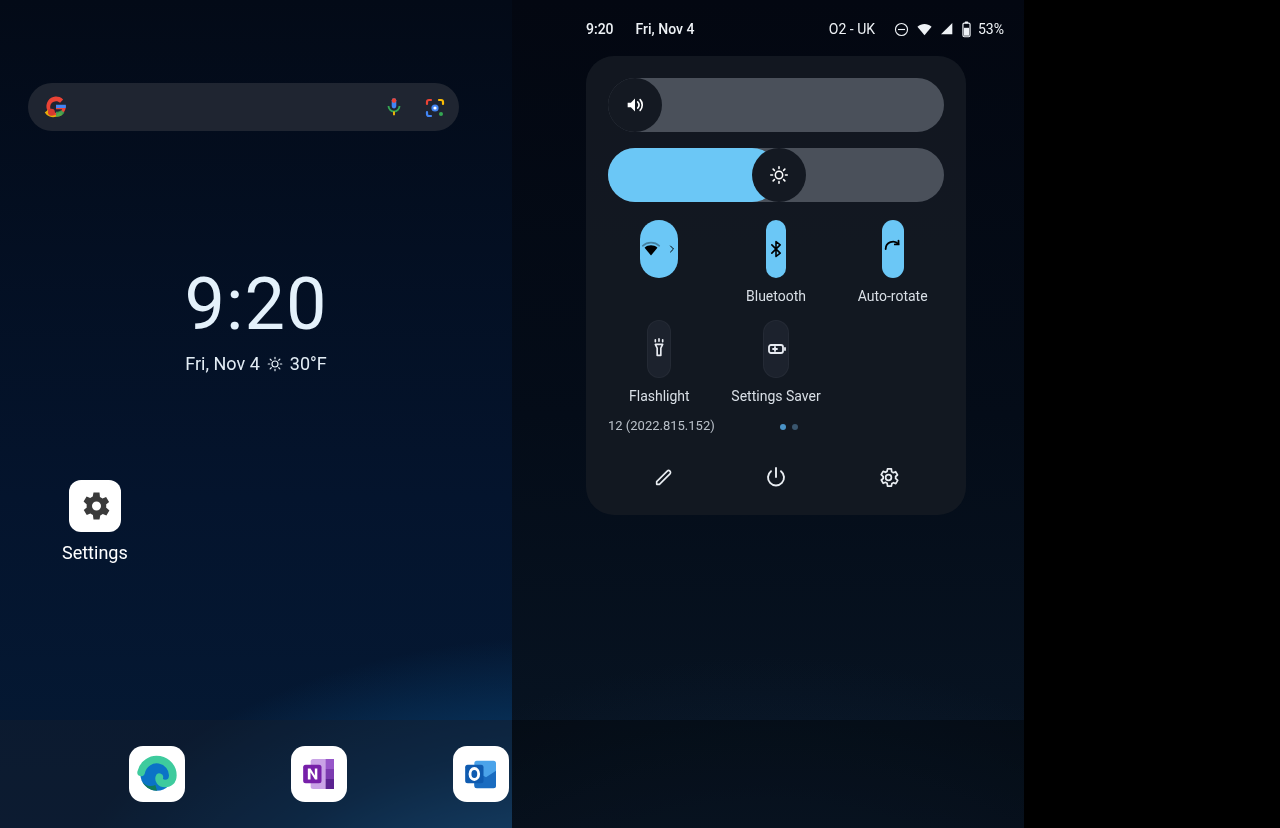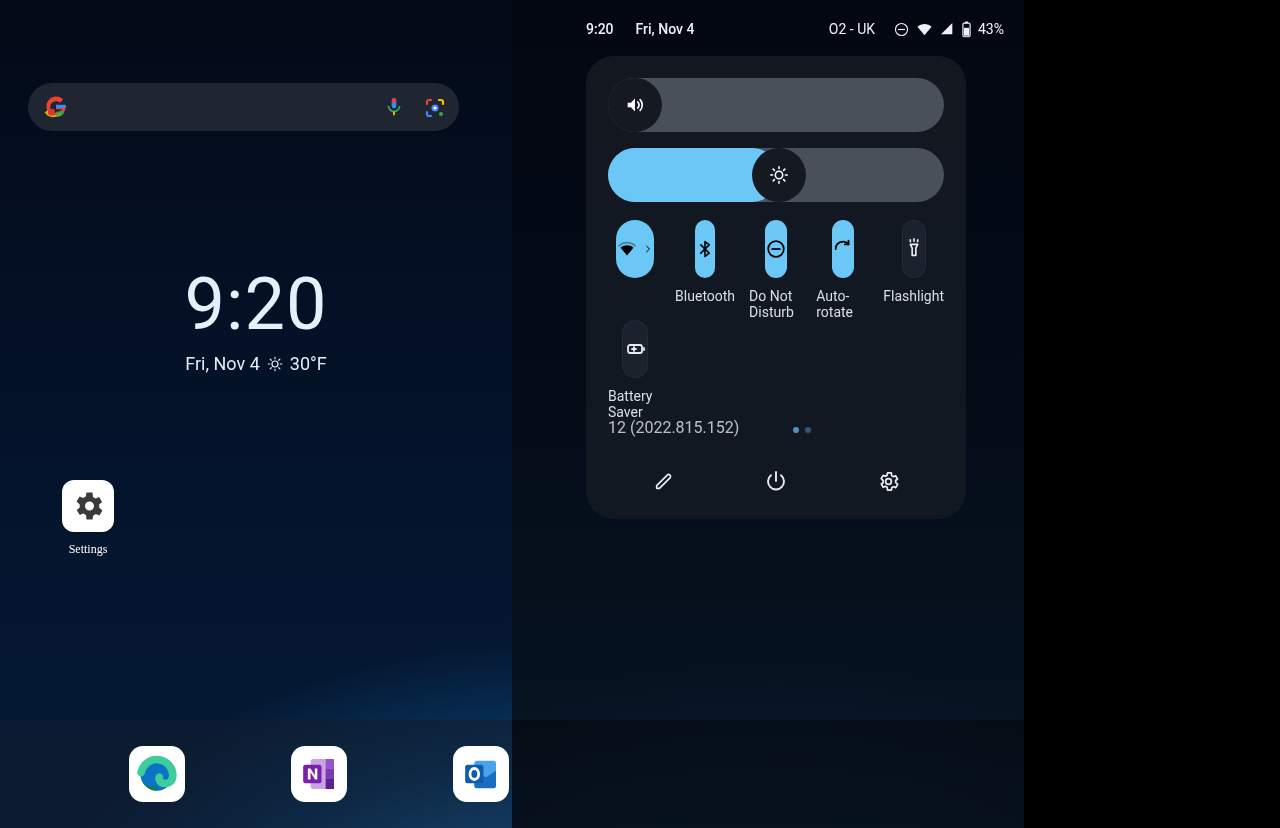--- a/index.html
+++ b/index.html
@@ -33,21 +33,21 @@
 .mic-icon, .lens-icon { width:22px; height:22px; margin-left: 18px; }
 
 
 .clock-block { position:absolute; top: 262px; left:0; right:0; text-align:center; }
 .clock-time { font-size: 72px; font-weight: 380; color: #e4f1fb; letter-spacing: 1px; }
 .clock-sub { margin-top: 6px; font-size: 18px; color:#e3edf5; display:flex; justify-content:center; align-items:center; gap:6px; }
 
 
 .home-icon-wrap { position:absolute; top: 480px; left: 62px; text-align:center; }
 .icon-tile { width:52px; height:52px; border-radius:12px; background:#fff; display:flex; align-items:center; justify-content:center; margin:0 auto; }
-.home-icon-label { margin-top:10px; font-size:12px; color:#fff;font-family:Liberation Serif, serif; }
+.home-icon-label { margin-top:10px; font-size:18px; color:#fff; }
 
 
 .dock { position:absolute; bottom:0; left:0; right:0; height:108px;
   background: rgba(18,30,45,0.55); display:flex; align-items:center; gap:100px; padding-left:126px; }
 .dock .icon-tile { width:56px; height:56px; border-radius:14px; }
 
 
 .pane-right {
   background:
     radial-gradient(ellipse 900px 700px at 50% 130%, rgba(30,60,100,0.5) 0%, rgba(10,20,35,0) 60%),
@@ -74,28 +74,28 @@
 }
 .slider-row { position:relative; height:54px; border-radius:28px; background: rgba(120,127,138,0.55); margin-bottom:16px; }
 .slider-fill { position:absolute; top:0; left:0; bottom:0; border-radius:28px; }
 .slider-fill.vol { width:48px; }
 .slider-fill.brt { width:51%; background:#6bc7f6; }
 .slider-knob { position:absolute; top:0; width:54px; height:54px; border-radius:50%; background:#141922;
   display:flex; align-items:center; justify-content:center; color:#fff; }
 .slider-knob.vol { left:0; }
 .slider-knob.brt { left: calc(51% - 27px); }
 
-.tile-grid { display:grid; grid-template-columns: repeat(5, 1fr); gap:14px; margin-top:18px; }
+.tile-grid { display:grid; grid-template-columns: repeat(3, 1fr); gap:14px; margin-top:18px; }
 .tile { height:58px; border-radius:28px; display:flex; align-items:center; justify-content:center; cursor:pointer; }
 .tile.on { background:#6bc7f6; color:#000; }
 .tile.off { background:#1c222d; color:#e8ecf2; border:1px solid rgba(255,255,255,0.04); }
 .tile-wrap { display:flex; flex-direction:column; align-items:center; gap:10px; }
 .tile-label { font-size:14px; color:#d9dfe6; height:18px;}
 
-.qs-footer { display:flex; align-items:center; margin-top:12px; font-size:16px; color:#b9c0c9; }
+.qs-footer { display:flex; align-items:center; margin-top:12px; font-size:13px; color:#b9c0c9; }
 .qs-version { }
 .pager { flex:1; text-align:center; }
 .pager .dot { display:inline-block; width:6px; height:6px; border-radius:50%; background:#4a93c7; margin:0 3px; }
 .pager .dot.dim { background:#3a566e; }
 
 .qs-buttons { display:flex; justify-content:space-around; margin-top:24px; }
 .qs-btn { width:40px; height:40px; display:flex; align-items:center; justify-content:center; color:#e9edf2; cursor:pointer;}
 </style>
 </head>
 <body>
@@ -202,21 +202,21 @@
           <path d="M12 20 2 8c6-5 14-5 20 0z" fill="#eef2f6"></path>
         </svg>
       <svg viewBox="0 0 24 24" width="16" height="16">
           <path d="M3 20 20 3v17z" fill="#eef2f6"></path>
         </svg>
       <svg class="bat" viewBox="0 0 12 20" width="11" height="17">
         <rect x="1.8" y="2.5" width="8.4" height="16" rx="1.6" fill="none" stroke="#eef2f6" stroke-width="1.4"></rect>
         <rect x="4" y="0.6" width="4" height="2" rx="0.8" fill="#eef2f6"></rect>
         <rect x="3" y="8" width="6" height="9.3" fill="#eef2f6"></rect>
       </svg>
-      <span class="pct">43%</span>
+      <span class="pct">53%</span>
     </div>
 
     <div class="qs-panel">
 
       <div class="slider-row">
         <div class="slider-fill vol"></div>
         <div class="slider-knob vol">
           <svg viewBox="0 0 24 24" width="22" height="22" fill="none" stroke="#fff" stroke-width="1.8" stroke-linecap="round" stroke-linejoin="round">
             <path d="M4 9.5v5h3.5L12 19V5L7.5 9.5z" fill="#fff" stroke="none"></path>
             <path d="M15 8.7a5 5 0 0 1 0 6.6"></path>
@@ -258,31 +258,20 @@
                 <svg viewBox="0 0 24 24" width="20" height="20" fill="none" stroke="currentColor" stroke-width="1.9" stroke-linejoin="round" stroke-linecap="round">
                   <path d="M7 7l10 10-5 4V3l5 4L7 17"></path>
                 </svg>
               </span>
             </div>
             <div class="tile-label">Bluetooth</div>
           </div>
           <div class="tile-wrap">
             <div class="tile on">
               <span style="display:flex;align-items:center;color:inherit">
-                <svg viewBox="0 0 24 24" width="22" height="22" fill="none" stroke="currentColor" stroke-width="1.9">
-                  <circle cx="12" cy="12" r="8.5"></circle>
-                  <path d="M7 12h10"></path>
-                </svg>
-              </span>
-            </div>
-            <div class="tile-label">Do Not Disturb</div>
-          </div>
-          <div class="tile-wrap">
-            <div class="tile on">
-              <span style="display:flex;align-items:center;color:inherit">
                 <svg viewBox="0 0 24 24" width="22" height="22" fill="none" stroke="currentColor" stroke-width="2" stroke-linecap="round">
                   <path d="M4 12a8 8 0 0 1 14-5.3"></path>
                   <path d="M18 3v4h-4"></path>
                 </svg>
               </span>
             </div>
             <div class="tile-label">Auto-rotate</div>
           </div>
           <div class="tile-wrap">
             <div class="tile off">
@@ -298,21 +287,21 @@
           <div class="tile-wrap">
             <div class="tile off">
               <span style="display:flex;align-items:center;color:inherit">
                 <svg viewBox="0 0 24 24" width="24" height="24" fill="none" stroke="currentColor" stroke-width="1.8" stroke-linejoin="round" stroke-linecap="round">
                   <rect x="5" y="8" width="14" height="8" rx="2"></rect>
                   <path d="M21 11v2"></path>
                   <path d="M11 10v4M9 12h4"></path>
                 </svg>
               </span>
             </div>
-            <div class="tile-label">Battery Saver</div>
+            <div class="tile-label">Settings Saver</div>
           </div>
         </div>
 
       <div class="qs-footer">
         <span class="qs-version">12 (2022.815.152)</span>
         <span class="pager">
           <span class="dot"></span><span class="dot dim"></span>
         </span>
         <span style="width:80px"></span>
       </div>

